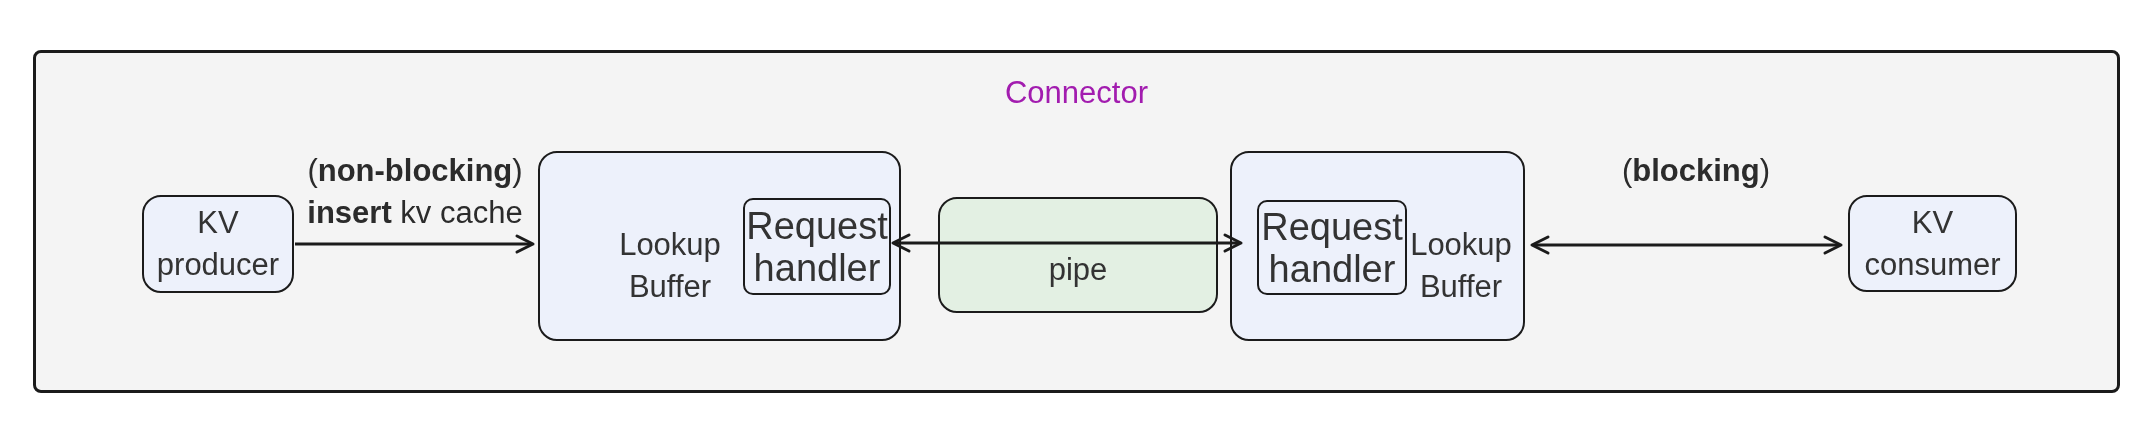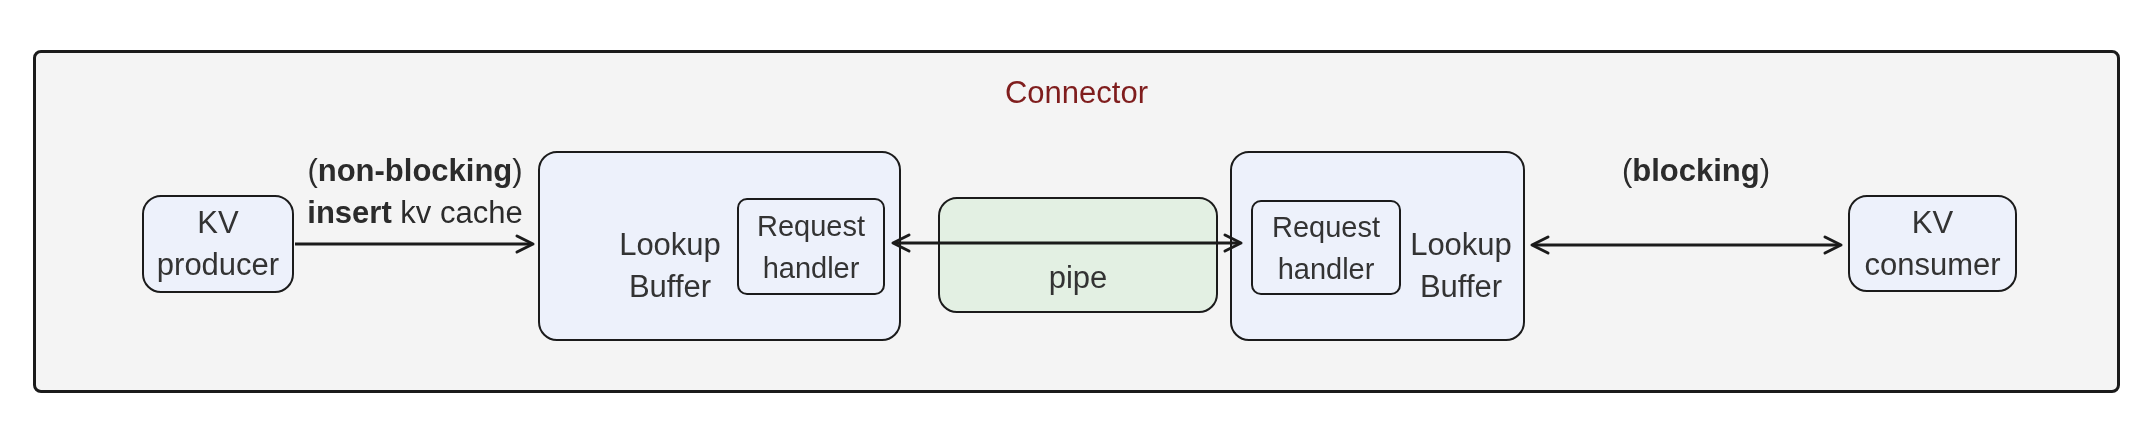--- a/index.html
+++ b/index.html
@@ -23,21 +23,21 @@
     box-sizing: border-box;
     z-index: 1;
   }
   .frame-title {
     position: absolute;
     left: 33px; top: 72px;
     width: 2087px;
     text-align: center;
     font-size: 31px;
     line-height: 42px;
-    color: #7f1d1d;
+    color: #a21caf;
     z-index: 2;
   }
   
   .node {
     position: absolute;
     background: #edf1fb;
     border: 2.5px solid #1b1b1b;
     border-radius: 19px;
     box-sizing: border-box;
     display: flex;
@@ -74,33 +74,34 @@
   .inner-node {
     position: absolute;
     background: #edf1fb;
     border: 2.5px solid #1b1b1b;
     border-radius: 10px;
     box-sizing: border-box;
     display: flex;
     flex-direction: column;
     align-items: center;
     justify-content: center;
-    font-size: 29px;
+    font-size: 38px;
     line-height: 42px;
     text-align: center;
     color: #333333;
+    margin-left: 6px;
   }
   #request-left  { left: 197px; top: 45px; width: 148px; height: 97px; }
   #request-right { left: 19px;  top: 47px; width: 150px; height: 95px; }
   
   #pipe {
     left: 938px; top: 197px; width: 280px; height: 116px;
     background: #e3f0e3;
     justify-content: flex-end;
-    padding-bottom: 12px;
+    padding-bottom: 20px;
   }
   
   #edges {
     position: absolute;
     left: 0; top: 0;
     width: 2146px; height: 438px;
     z-index: 5;
     pointer-events: none;
   }
   

